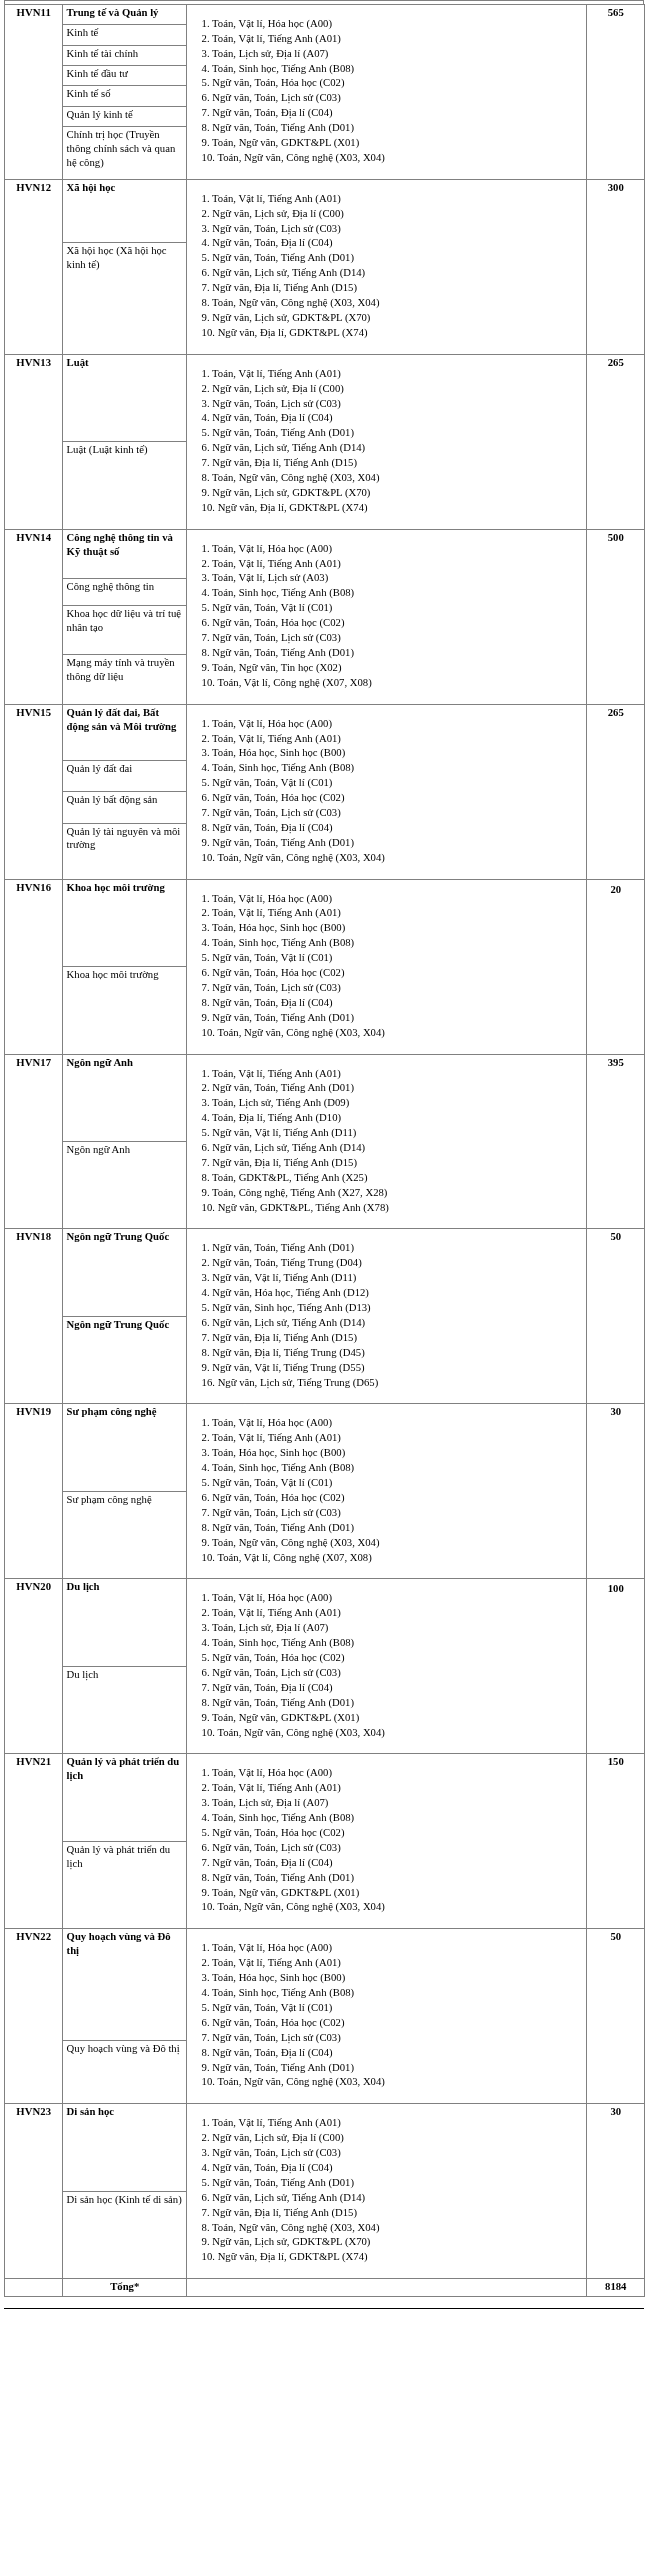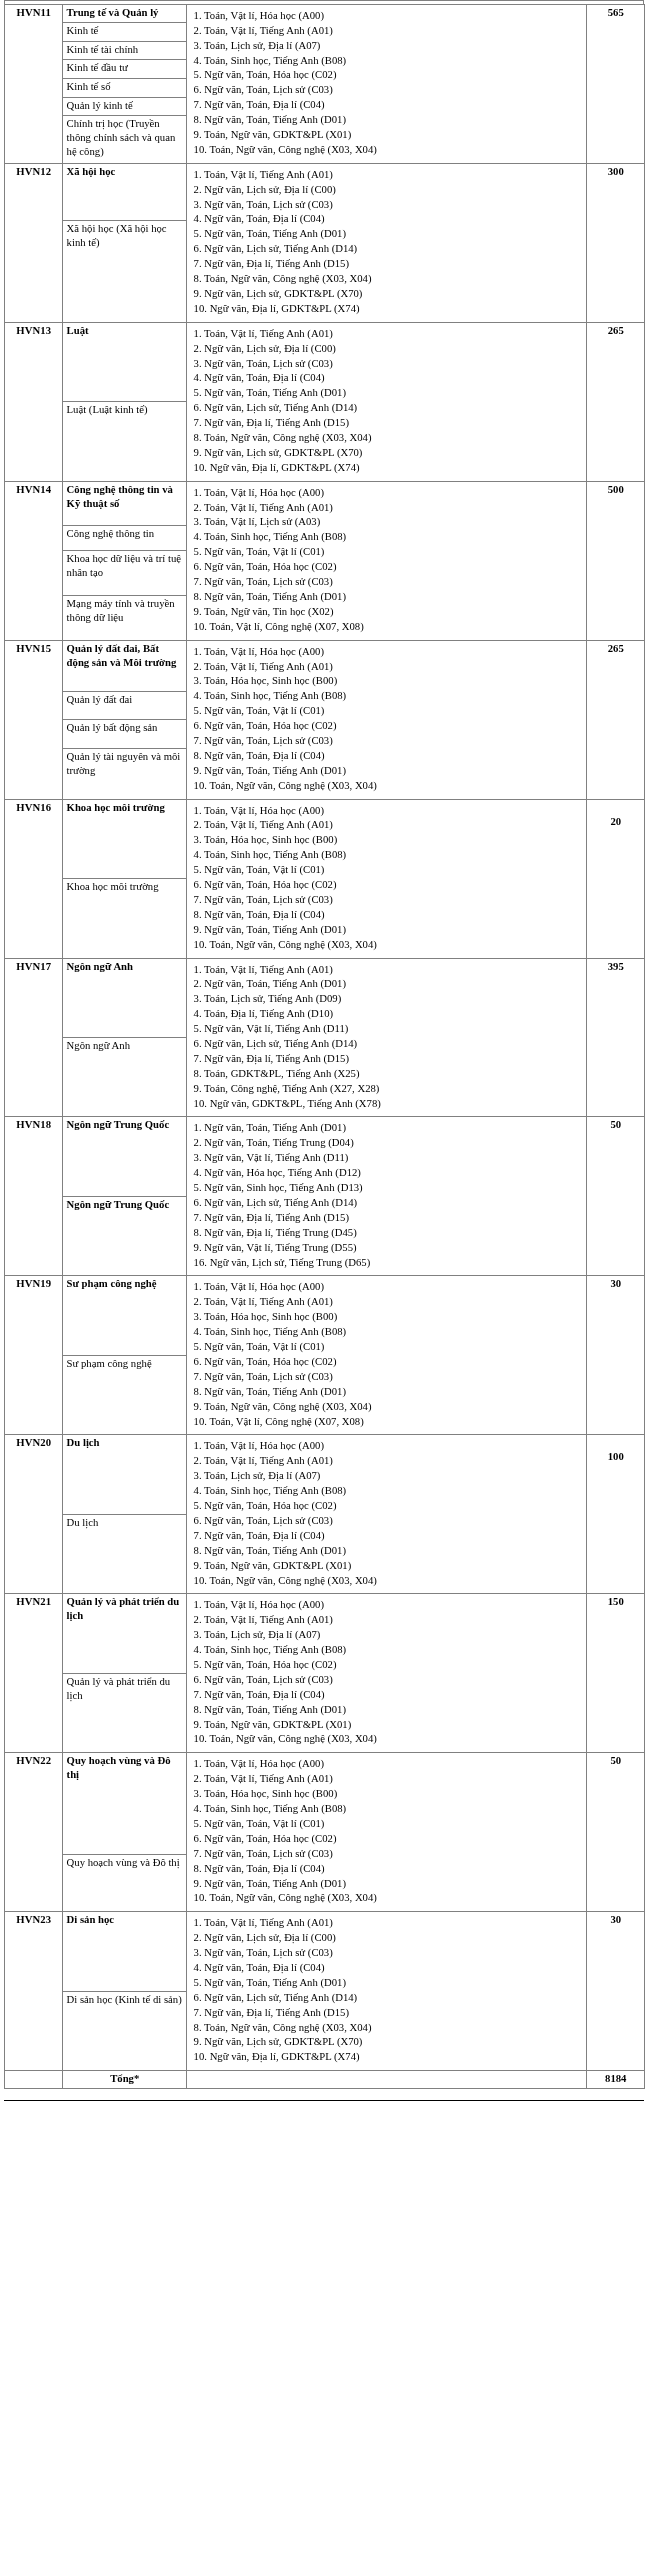--- a/index.html
+++ b/index.html
@@ -58,24 +58,24 @@
     vertical-align: top;
     padding-top: 1.9px;
     font-size: 10.8px;
   }
   td.quota {
     font-weight: bold;
     text-align: center;
     vertical-align: middle;
     font-size: 11px;
   }
-  td.quota.top { vertical-align: top; padding-top: 15px; }
+  td.quota.top { vertical-align: top; padding-top: 3px; }
   td.blank { padding: 0; }
   ol.comb-list {
-    margin: 3px;
+    margin: 11px;
     padding: 0;
     list-style: none;
   }
   ol.comb-list li {
     margin: 0;
     padding: 0 0 1px 0;
     white-space: nowrap;
   }
   td.total-label {
     font-weight: bold;

